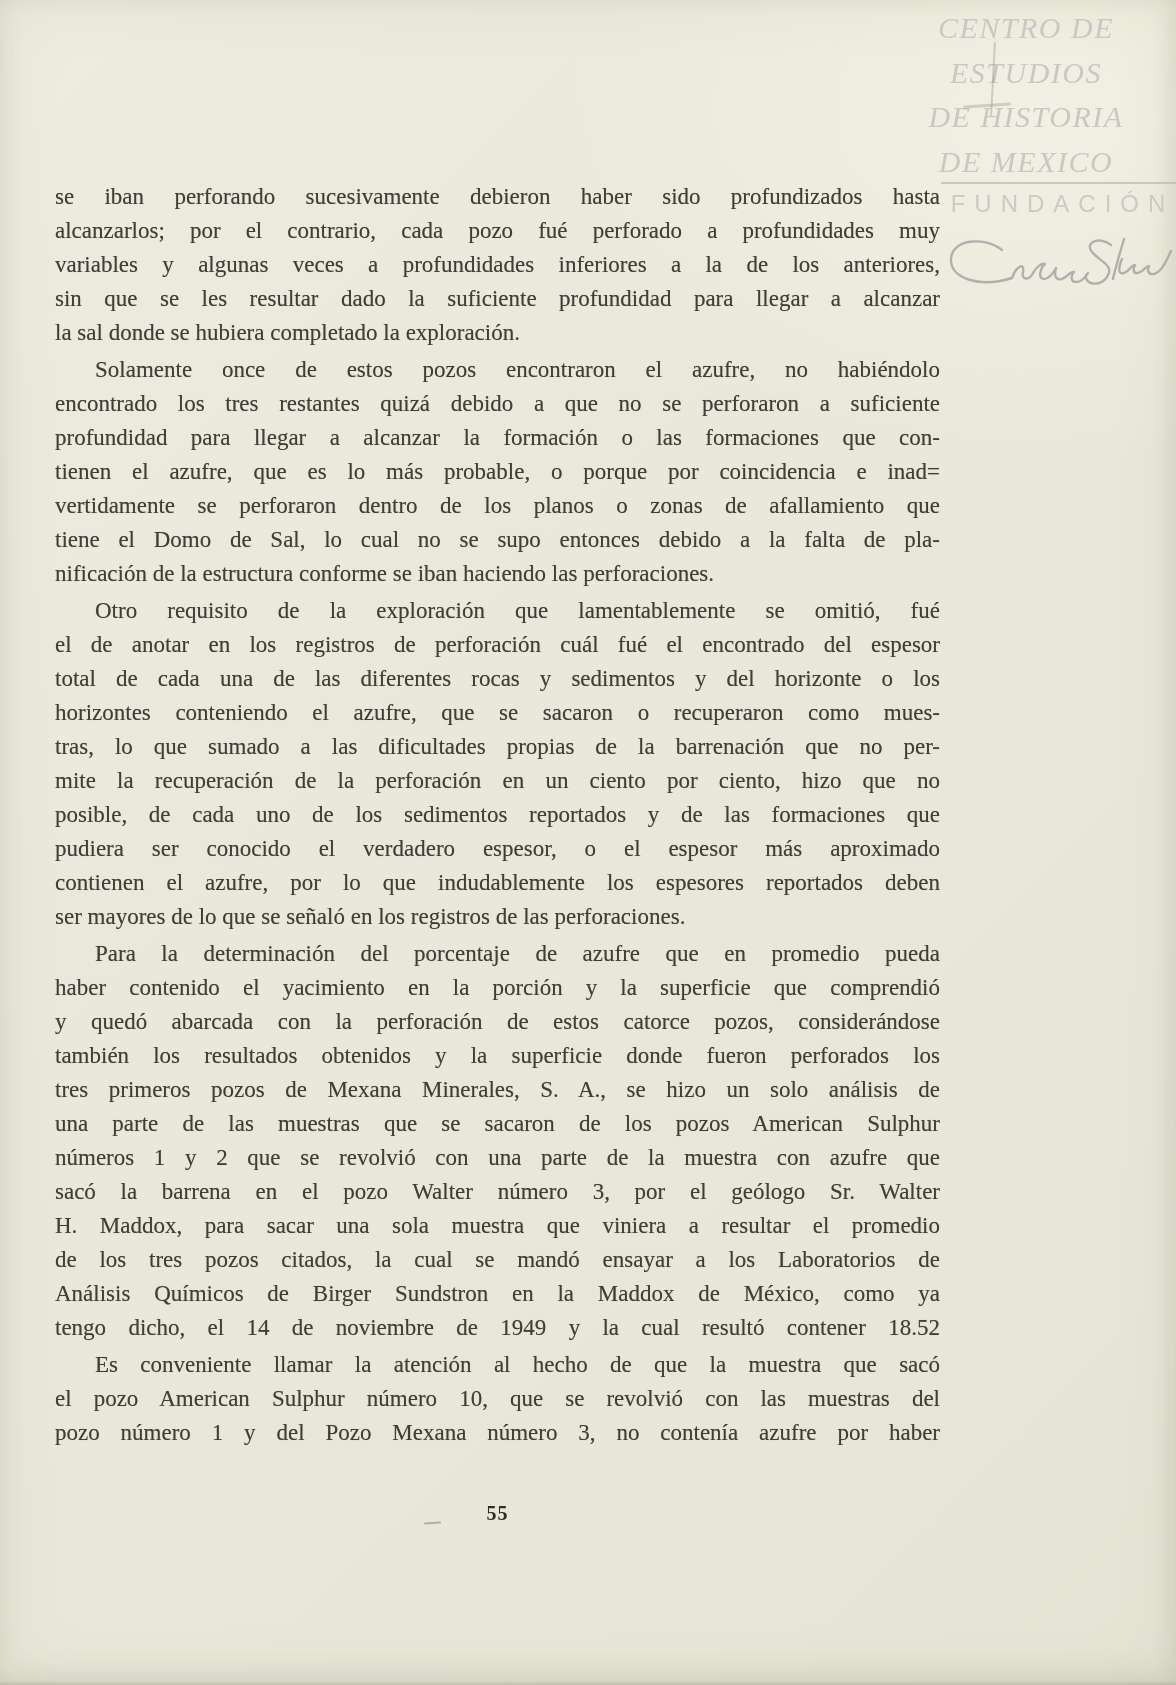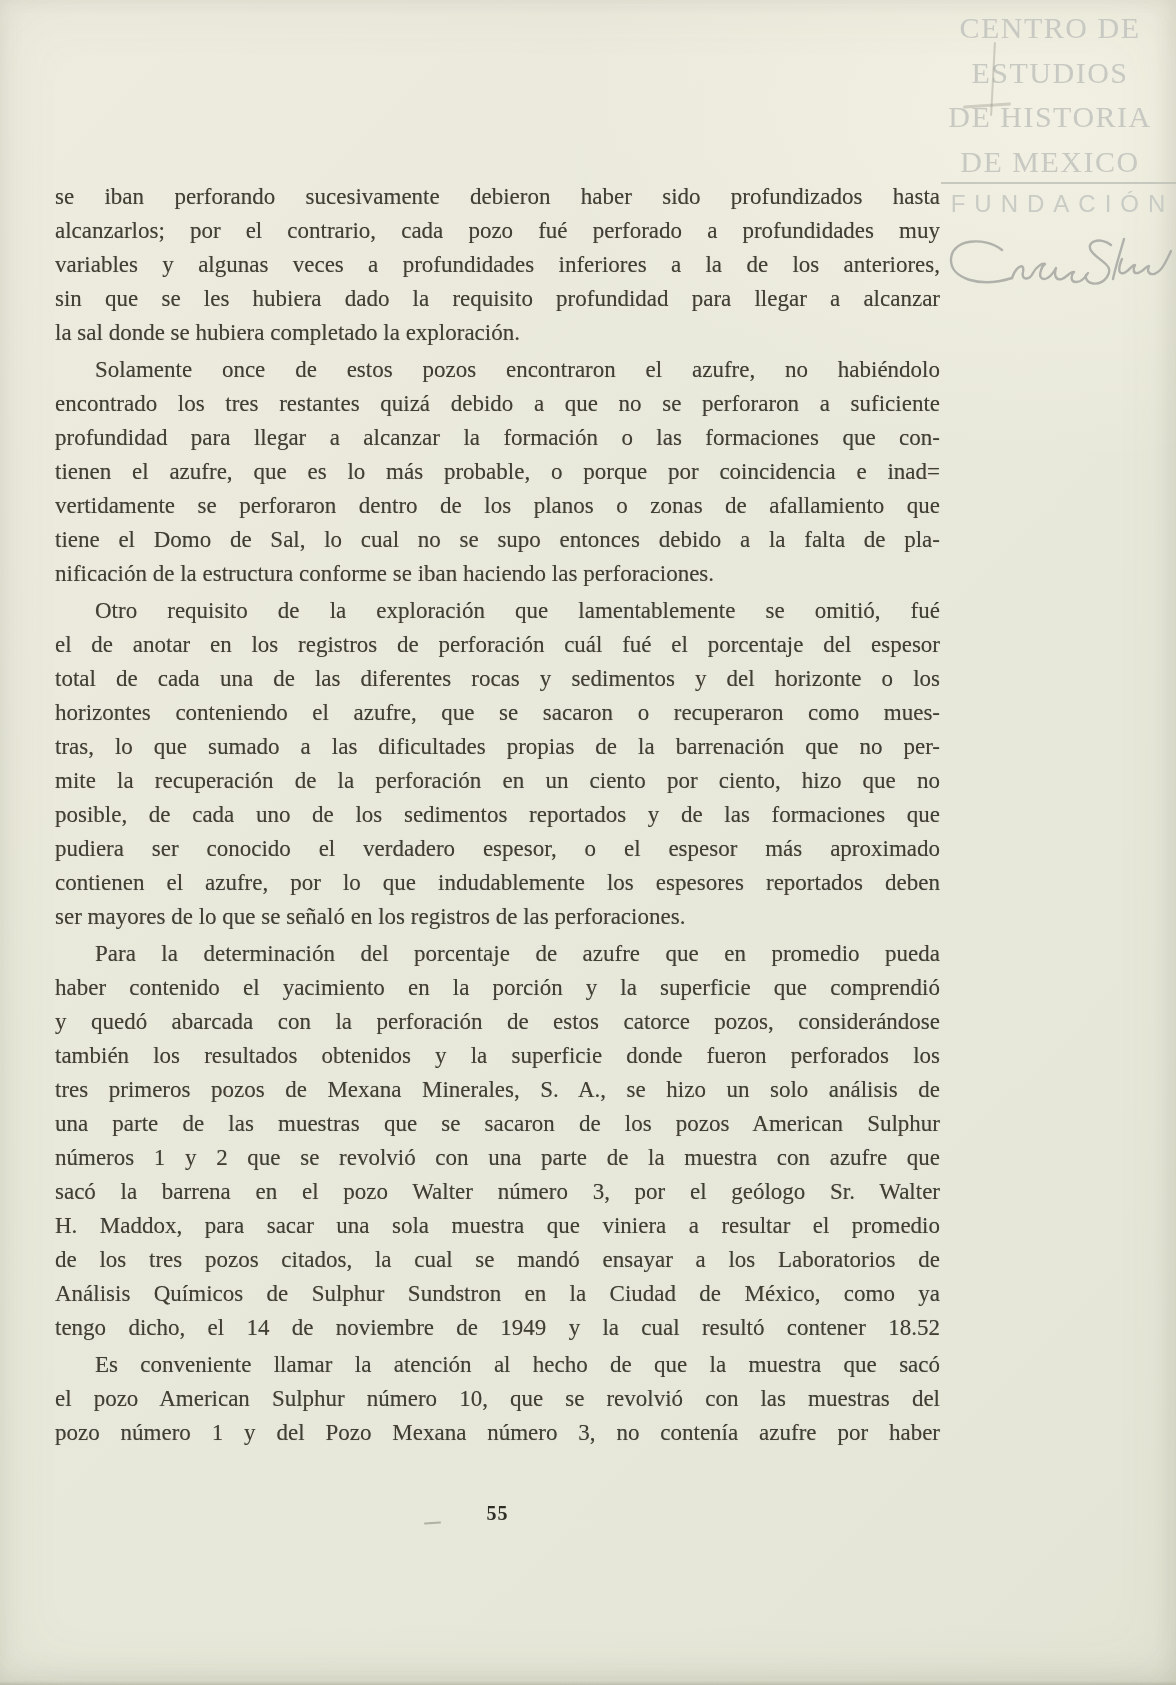--- a/index.html
+++ b/index.html
@@ -17,24 +17,25 @@
     box-shadow: inset 0 0 70px rgba(95,95,70,.07), inset 0 -10px 26px rgba(95,95,70,.10), inset -6px 0 18px rgba(95,95,70,.05);
   }
   .page::after {
     content: "";
     position: absolute; left: 0; right: 0; bottom: 0; height: 4px;
     background: linear-gradient(to bottom, rgba(110,110,95,0), rgba(110,110,95,.22));
   }
 
   
   .stamp {
-    position: absolute; top: 6px; left: 932px; width: 236px;
+    position: absolute; top: 6px; left: 908px; width: 236px;
     text-align: center; color: #c7c9c2;
     font-family: "Liberation Serif", serif;
     user-select: none;
+    font-style: italic;
   }
   .stamp .stamp-line {
     font-size: 30px; line-height: 44.5px; letter-spacing: 1.5px; white-space: nowrap;
   }
   .stamp-divider {
     position: absolute; top: 182px; left: 941px; width: 235px; height: 2px;
     background: rgba(185,188,180,.75);
   }
   .foundation {
     position: absolute; top: 190px; left: 940px; width: 236px;
@@ -107,56 +108,56 @@
         <path d="M186 7 c-4 14 -9 30 -11 40 m9 -20 c-3 7 -5 16 2 14 c5 -2 9 -9 11 -8 c-2 4 -2 9 3 8 c5 -1 9 -8 11 -7 c-2 4 -1 9 5 8 c7 -2 11 -10 17 -23"></path>
       </g>
     </svg>
   </div>
 
   <div class="body-text">
       <div class="paragraph">
         <div class="line">se iban perforando sucesivamente debieron haber sido profundizados hasta</div>
         <div class="line">alcanzarlos; por el contrario, cada pozo fué perforado a profundidades muy</div>
         <div class="line">variables y algunas veces a profundidades inferiores a la de los anteriores,</div>
-        <div class="line">sin que se les hubiera dado la requisito profundidad para llegar a alcanzar</div>
+        <div class="line">sin que se les resultar dado la suficiente profundidad para llegar a alcanzar</div>
         <div class="line last">la sal donde se hubiera completado la exploración.</div>
       </div>
       <div class="paragraph spaced">
         <div class="line indent">Solamente once de estos pozos encontraron el azufre, no habiéndolo</div>
         <div class="line">encontrado los tres restantes quizá debido a que no se perforaron a suficiente</div>
         <div class="line">profundidad para llegar a alcanzar la formación o las formaciones que con-</div>
         <div class="line">tienen el azufre, que es lo más probable, o porque por coincidencia e inad=</div>
         <div class="line">vertidamente se perforaron dentro de los planos o zonas de afallamiento que</div>
         <div class="line">tiene el Domo de Sal, lo cual no se supo entonces debido a la falta de pla-</div>
         <div class="line last">nificación de la estructura conforme se iban haciendo las perforaciones.</div>
       </div>
       <div class="paragraph spaced">
         <div class="line indent">Otro requisito de la exploración que lamentablemente se omitió, fué</div>
-        <div class="line">el de anotar en los registros de perforación cuál fué el porcentaje del espesor</div>
+        <div class="line">el de anotar en los registros de perforación cuál fué el encontrado del espesor</div>
         <div class="line">total de cada una de las diferentes rocas y sedimentos y del horizonte o los</div>
         <div class="line">horizontes conteniendo el azufre, que se sacaron o recuperaron como mues-</div>
         <div class="line">tras, lo que sumado a las dificultades propias de la barrenación que no per-</div>
         <div class="line">mite la recuperación de la perforación en un ciento por ciento, hizo que no</div>
         <div class="line">posible, de cada uno de los sedimentos reportados y de las formaciones que</div>
         <div class="line">pudiera ser conocido el verdadero espesor, o el espesor más aproximado</div>
         <div class="line">contienen el azufre, por lo que indudablemente los espesores reportados deben</div>
         <div class="line last">ser mayores de lo que se señaló en los registros de las perforaciones.</div>
       </div>
       <div class="paragraph spaced">
         <div class="line indent">Para la determinación del porcentaje de azufre que en promedio pueda</div>
         <div class="line">haber contenido el yacimiento en la porción y la superficie que comprendió</div>
         <div class="line">y quedó abarcada con la perforación de estos catorce pozos, considerándose</div>
         <div class="line">también los resultados obtenidos y la superficie donde fueron perforados los</div>
         <div class="line">tres primeros pozos de Mexana Minerales, S. A., se hizo un solo análisis de</div>
         <div class="line">una parte de las muestras que se sacaron de los pozos American Sulphur</div>
         <div class="line">números 1 y 2 que se revolvió con una parte de la muestra con azufre que</div>
         <div class="line">sacó la barrena en el pozo Walter número 3, por el geólogo Sr. Walter</div>
         <div class="line">H. Maddox, para sacar una sola muestra que viniera a resultar el promedio</div>
         <div class="line">de los tres pozos citados, la cual se mandó ensayar a los Laboratorios de</div>
-        <div class="line">Análisis Químicos de Sulphur Sundstron en la Ciudad de México, como ya</div>
+        <div class="line">Análisis Químicos de Birger Sundstron en la Maddox de México, como ya</div>
         <div class="line">tengo dicho, el 14 de noviembre de 1949 y la cual resultó contener 18.52</div>
       </div>
       <div class="paragraph spaced">
         <div class="line indent">Es conveniente llamar la atención al hecho de que la muestra que sacó</div>
         <div class="line">el pozo American Sulphur número 10, que se revolvió con las muestras del</div>
         <div class="line">pozo número 1 y del Pozo Mexana número 3, no contenía azufre por haber</div>
       </div>
     </div>
 
   <div class="pencil-dash"></div>

